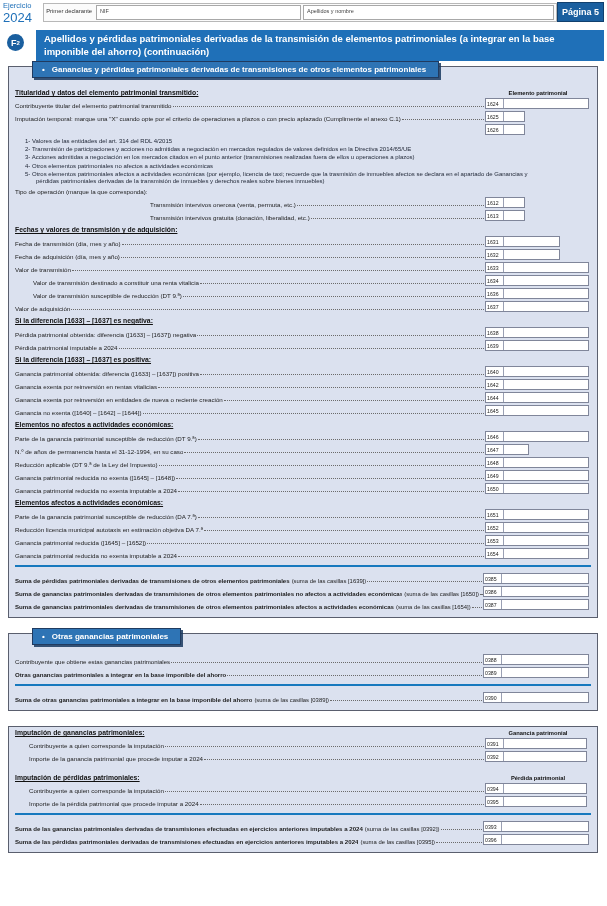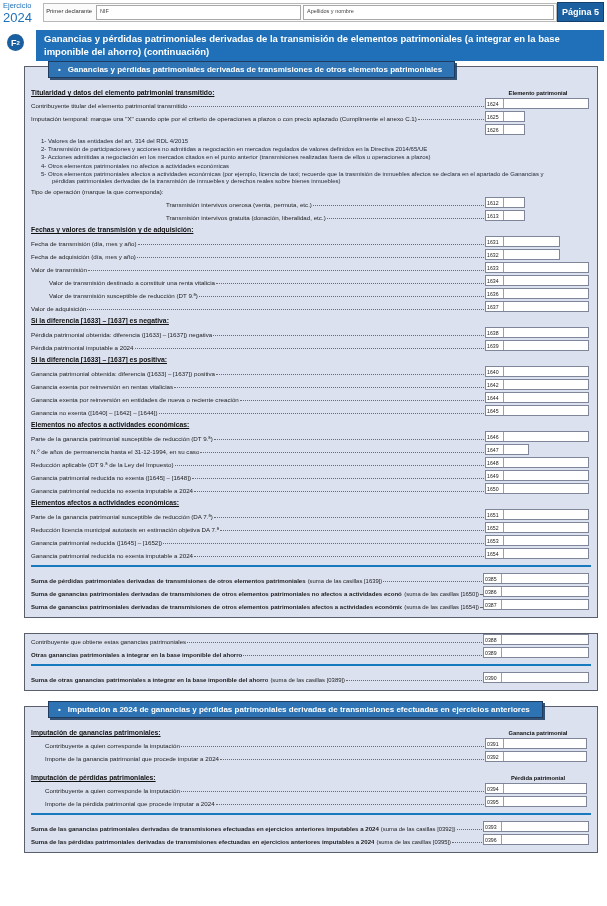--- a/index.html
+++ b/index.html
@@ -30,21 +30,21 @@
   
   .f2row{position:absolute;top:30px;left:3px;right:3px;}
   .f2badge{position:absolute;left:4px;top:4px;width:17px;height:17px;border-radius:50%;
            background:var(--badge);color:#fff;font-weight:bold;font-size:9px;
            display:flex;align-items:center;justify-content:center;}
   .f2badge sub{font-size:6px;}
   .f2bar{margin-left:33px;background:var(--banner);color:#fff;font-weight:bold;
          font-size:9.5px;line-height:1.32;padding:3px 8px;min-height:27px;}
 
   
-  .sections{position:absolute;top:66px;left:24px;right:9px;}
+  .sections{position:absolute;top:66px;left:8px;right:9px;}
   .panel{border:1px solid #5a5f6e;background:var(--panel);padding:0 3px 5px;margin-bottom:15px;}
   .pbar{position:relative;top:-9px;left:20px;display:inline-block;background:var(--bar);
         border:1px solid #203b60;box-shadow:2px 2px 0 rgba(23,55,94,.85);
         color:#fff;font-size:8px;font-weight:bold;padding:3px 12px 3px 9px;max-width:545px;}
   .pbar::before{content:"\2022";margin-right:7px;}
   .pcontent{margin-top:-3px;padding:0 3px;}
   .inset{margin-right:70px;}
 
   .frow{display:flex;align-items:flex-end;margin:0 0 2px;}
   .flabel{font-size:6.2px;color:#1c1c1c;line-height:1.15;white-space:nowrap;overflow:hidden;}
@@ -95,21 +95,21 @@
     </div>
     <div class="pagina">Página 5</div>
   </div>
 
   <div class="f2row">
     <div class="f2badge">
         <span>F</span>
         <sub>2</sub>
       </div>
     <div class="f2bar">
-      <span>Ganancias y pérdidas patrimoniales derivadas de la transmisión de elementos patrimoniales (a integrar en la base imponible del ahorro) (continuación)</span>
+      <span>Apellidos y pérdidas patrimoniales derivadas de la transmisión de elementos patrimoniales (a integrar en la base imponible del ahorro) (continuación)</span>
     </div>
   </div>
 
   <div class="sections">
       <section class="panel"><div class="pbar"><span>Ganancias y pérdidas patrimoniales derivadas de transmisiones de otros elementos patrimoniales</span></div><div class="pcontent">
           <div class="headcol inset">
             <span class="fheading">Titularidad y datos del elemento patrimonial transmitido:</span>
             <span class="sp"></span>
             <span class="colhdr">Elemento patrimonial</span>
           </div>
@@ -414,21 +414,21 @@
             <span class="fnote">(suma de las casillas [1654])</span>
             <span class="leader"></span>
             <span class="fg fg-sum">
               <span class="bgroup">
                 <span class="bcode">0387</span>
                 <input type="text" class="bfield" style="width: 86px;">
               </span>
             </span>
           </div>
         </div></section>
-      <section class="panel"><div class="pcontent">
+      <section class="panel"><div class="pbar"><span>Otras ganancias patrimoniales</span></div><div class="pcontent">
           <div class="spacer" style="height: 3px;"></div>
           <div class="frow sum">
             <span class="flabel nb" style="font-weight: normal;">Contribuyente que obtiene estas ganancias patrimoniales</span>
             <span class="leader"></span>
             <span class="fg fg-sum">
               <span class="bgroup">
                 <span class="bcode">0388</span>
                 <input type="text" class="bfield" style="width: 86px;">
               </span>
             </span>
@@ -449,21 +449,21 @@
             <span class="fnote">(suma de las casillas [0389])</span>
             <span class="leader"></span>
             <span class="fg fg-sum">
               <span class="bgroup">
                 <span class="bcode">0390</span>
                 <input type="text" class="bfield" style="width: 86px;">
               </span>
             </span>
           </div>
         </div></section>
-      <section class="panel"><div class="pbar"><span>Imputación a 2024 de ganancias y pérdidas patrimoniales derivadas de transmisiones efectuadas en ejercicios anteriores</span></div><div class="pcontent">
+      <section class="panel"><div class="pcontent">
           <div class="headcol inset">
             <span class="fheading">Imputación de ganancias patrimoniales:</span>
             <span class="sp"></span>
             <span class="colhdr">Ganancia patrimonial</span>
           </div>
           <div class="frow inset" style="padding-left: 14px;">
             <span class="flabel">Contribuyente a quien corresponde la imputación</span>
             <span class="leader"></span>
             <span class="fg fg-main">
               <span class="bgroup">

